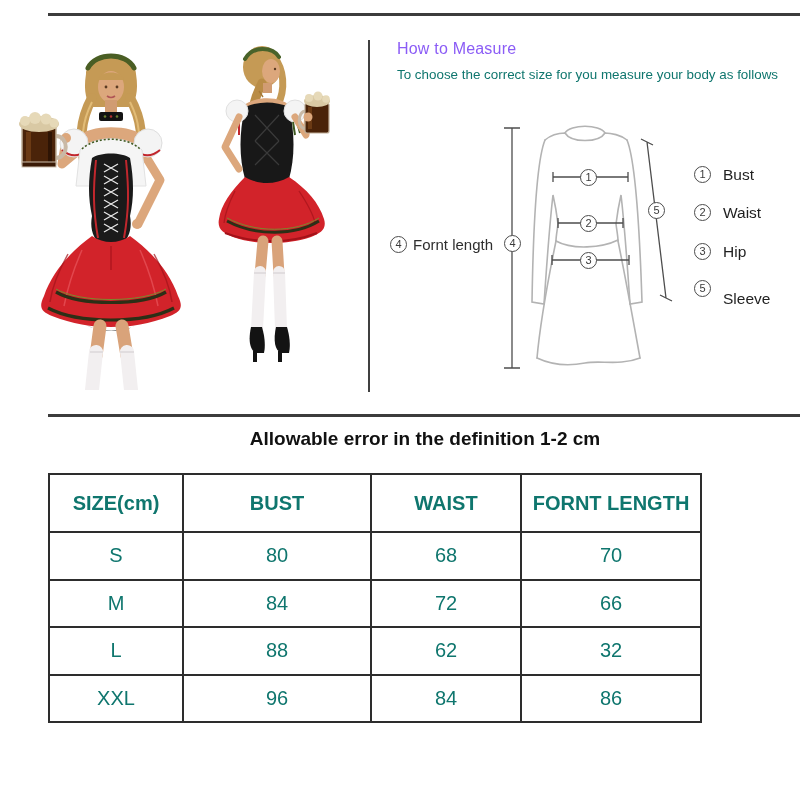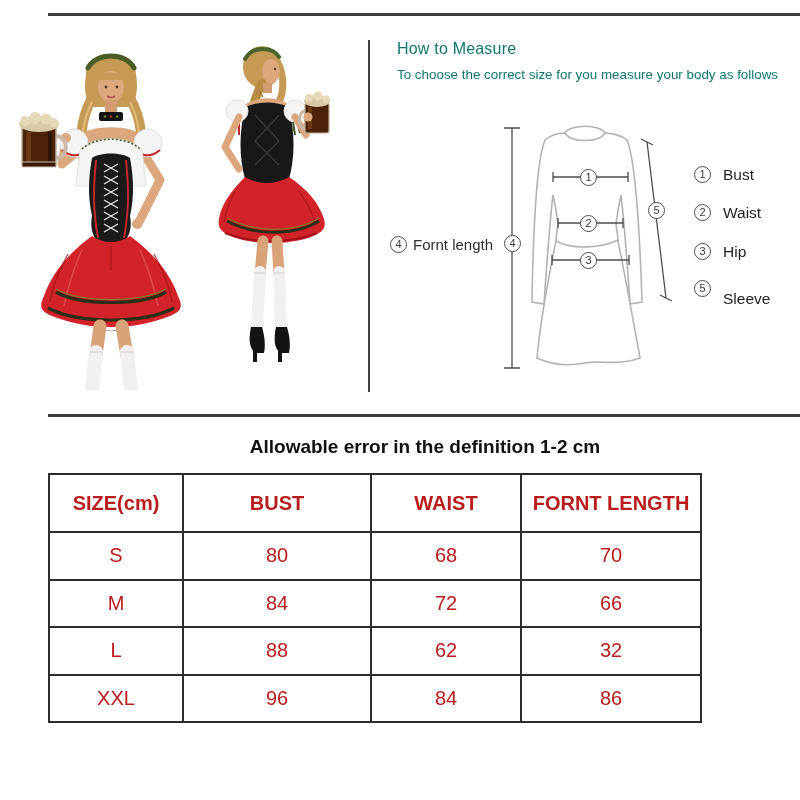--- a/index.html
+++ b/index.html
@@ -3,39 +3,39 @@
 <meta charset="utf-8">
 <style>
   html,body{margin:0;padding:0;background:#ffffff;}
   body{
     width:800px;height:800px;position:relative;overflow:hidden;
     font-family:"Liberation Sans","DejaVu Sans",sans-serif;color:#1d1d1d;
   }
   .abs{position:absolute;}
   .rule{background:#3c3c3c;}
   .vdiv{background:#404040;}
-  .measure-head{font-size:16px;color:#0f766e;letter-spacing:.2px;}
+  .measure-head{font-size:16px;color:#8b5cf6;letter-spacing:.2px;}
   .measure-sub{font-size:13.4px;color:#0f766e;white-space:nowrap;}
   .cnum{
     position:absolute;width:17px;height:17px;border:1.2px solid #4c4c4c;border-radius:50%;
     background:#fff;color:#3a3a3a;font-size:11px;line-height:15px;text-align:center;
     box-sizing:border-box;font-weight:500;
   }
   .diag-label{position:absolute;font-size:15px;color:#2e2e2e;line-height:17px;}
   .legend-label{position:absolute;font-size:15.5px;color:#1f1f1f;line-height:17px;font-weight:500;}
   .chart-title{
     position:absolute;left:75px;top:428px;width:700px;text-align:center;
-    font-size:19px;font-weight:700;color:#111;margin-top:8px;
+    font-size:19px;font-weight:700;color:#111;
   }
   table.size-chart{
     position:absolute;left:48px;top:473px;border-collapse:collapse;table-layout:fixed;
   }
   table.size-chart th,table.size-chart td{
     border:2px solid #2d2d2d;text-align:center;vertical-align:middle;
-    font-family:"Liberation Sans","DejaVu Sans",sans-serif;color:#b91c1c;overflow:hidden;
+    font-family:"Liberation Sans","DejaVu Sans",sans-serif;color:#0f766e;overflow:hidden;
   }
   table.size-chart th{height:54px;font-size:20px;font-weight:700;}
   table.size-chart td{height:43.5px;font-size:20px;font-weight:400;}
 </style>
 </head>
 <body>
 
 <div class="abs rule" style="left:48px;top:13px;width:752px;height:3px;"></div>
 
 <svg class="abs" style="left:8px;top:40px;" width="192" height="350" viewBox="0 0 192 350">

